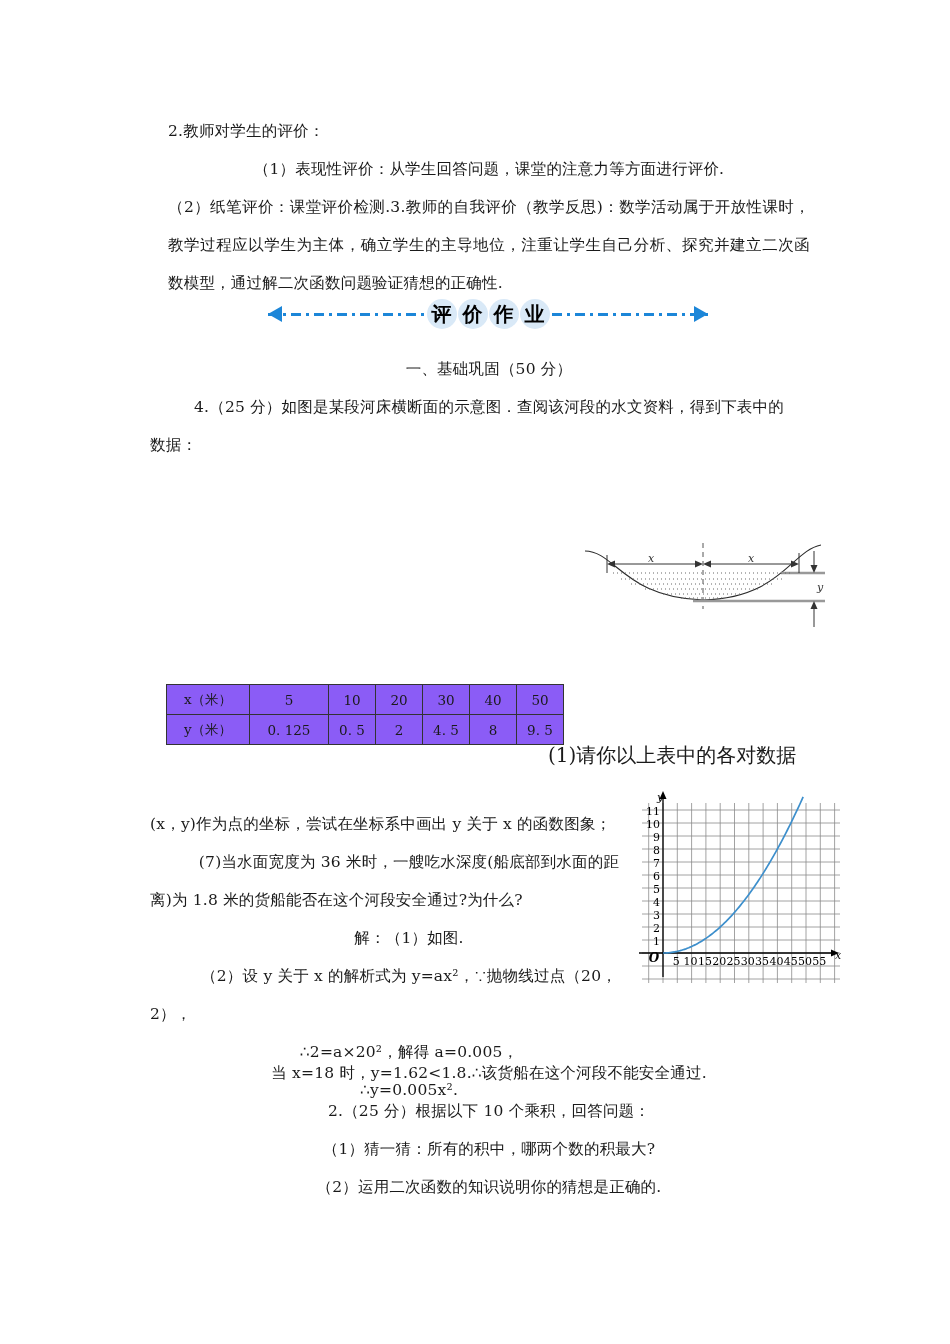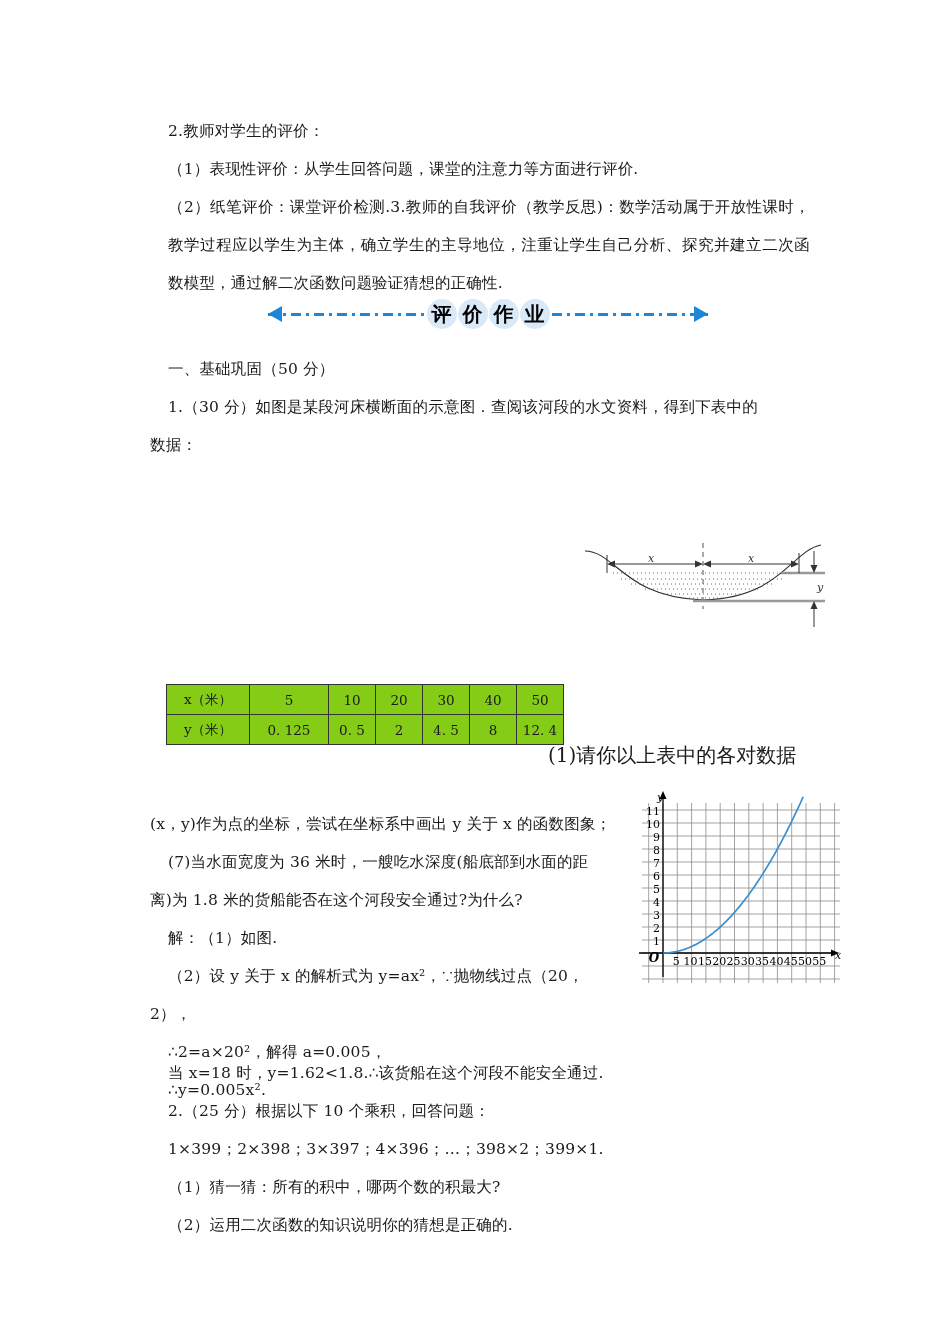--- a/index.html
+++ b/index.html
@@ -32,21 +32,21 @@
     font-size: 15.5px;
     line-height: 38px;
     letter-spacing: 0.2px;
     white-space: nowrap;
   }
   p.wrap {
     white-space: normal;
     text-align: justify;
   }
   .indent1 { text-indent: 0; padding-left: 18px; }
-  .indent2 { padding-left: 18px; }
+  .indent2 { padding-left: 18px; text-align: center; }
   .noindent { padding-left: 0; }
 
   
   .banner {
     position: absolute;
     left: 268px;
     top: 292px;
     width: 440px;
     height: 44px;
     display: flex;
@@ -114,21 +114,21 @@
     height: 105px;
   }
 
   
   .data-table {
     position: absolute;
     left: 166px;
     top: 684px;
     border-collapse: collapse;
     font-size: 13.5px;
-    background: #84cc16;
+    background: #8b5cf6;
   }
   .data-table td {
     border: 1px solid #333;
     text-align: center;
     padding: 4px 0;
     height: 21px;
   }
   .data-table td.hdr { width: 82px; }
   .data-table td.c0 { width: 78px; }
   .data-table td.cn { width: 46px; }
@@ -174,21 +174,21 @@
       <span class="banner-char">业</span>
     </div>
     <div class="banner-line">
       <div class="dashline"></div>
       <div class="arrow-r"></div>
     </div>
   </div>
 
   <div style="position:absolute; left:150px; top:350px; width:660px;">
     <p class="line indent2">一、基础巩固（50 分）</p>
-    <p class="line indent2">1.（30 分）如图是某段河床横断面的示意图．查阅该河段的水文资料，得到下表中的</p>
+    <p class="line indent2">4.（25 分）如图是某段河床横断面的示意图．查阅该河段的水文资料，得到下表中的</p>
     <p class="line noindent">数据：</p>
   </div>
 
   <div class="river-fig">
     <svg width="245" height="105" viewBox="0 0 245 105">
 
       <path d="M 0 8 C 30 8 40 55 118 57 C 196 55 206 8 236 2" fill="none" stroke="#2a2a2a" stroke-width="1.1"></path>
 
       <line x1="118" y1="0" x2="118" y2="66" stroke="#555" stroke-width="1" stroke-dasharray="5,4"></line>
 
@@ -243,42 +243,41 @@
       <td class="cn">40</td>
       <td class="cn">50</td>
     </tr>
     <tr>
       <td class="hdr">y（米）</td>
       <td class="c0">0. 125</td>
       <td class="cn">0. 5</td>
       <td class="cn">2</td>
       <td class="cn">4. 5</td>
       <td class="cn">8</td>
-      <td class="cn">12. 4</td>
+      <td class="cn">9. 5</td>
     </tr>
   </tbody>
     </table>
 
   <div class="tbl-tail">(1)请你以上表中的各对数据</div>
 
   <div style="position:absolute; left:150px; top:805px; width:500px;">
     <p class="line noindent">(x，y)作为点的坐标，尝试在坐标系中画出 y 关于 x 的函数图象；</p>
     <p class="line indent2">(7)当水面宽度为 36 米时，一艘吃水深度(船底部到水面的距</p>
     <p class="line noindent">离)为 1.8 米的货船能否在这个河段安全通过?为什么?</p>
     <p class="line indent2">解：（1）如图.</p>
     <p class="line indent2">（2）设 y 关于 x 的解析式为 y=ax²，∵抛物线过点（20，</p>
     <p class="line noindent">2），</p>
     <p class="line indent2">∴2=a×20²，解得 a=0.005，</p>
     <p class="line indent2">∴y=0.005x².</p>
   </div>
 
   <div style="position:absolute; left:150px; top:1054px; width:660px;">
     <p class="line indent2">当 x=18 时，y=1.62&lt;1.8.∴该货船在这个河段不能安全通过.</p>
     <p class="line indent2">2.（25 分）根据以下 10 个乘积，回答问题：</p>
-    <p class="line indent2">1×399；2×398；3×397；4×396；…；398×2；399×1.</p>
     <p class="line indent2">（1）猜一猜：所有的积中，哪两个数的积最大?</p>
     <p class="line indent2">（2）运用二次函数的知识说明你的猜想是正确的.</p>
   </div>
 
   <div class="graph-fig">
     <svg width="208" height="203" viewBox="0 0 208 203">
       <g id="grid-group">
           <line x1="26" x2="26" y1="16" y2="196" stroke="#8a8a8a" stroke-width="0.8"></line>
           <line x1="40.3" x2="40.3" y1="16" y2="196" stroke="#8a8a8a" stroke-width="0.8"></line>
           <line x1="54.599999999999994" x2="54.599999999999994" y1="16" y2="196" stroke="#8a8a8a" stroke-width="0.8"></line>

